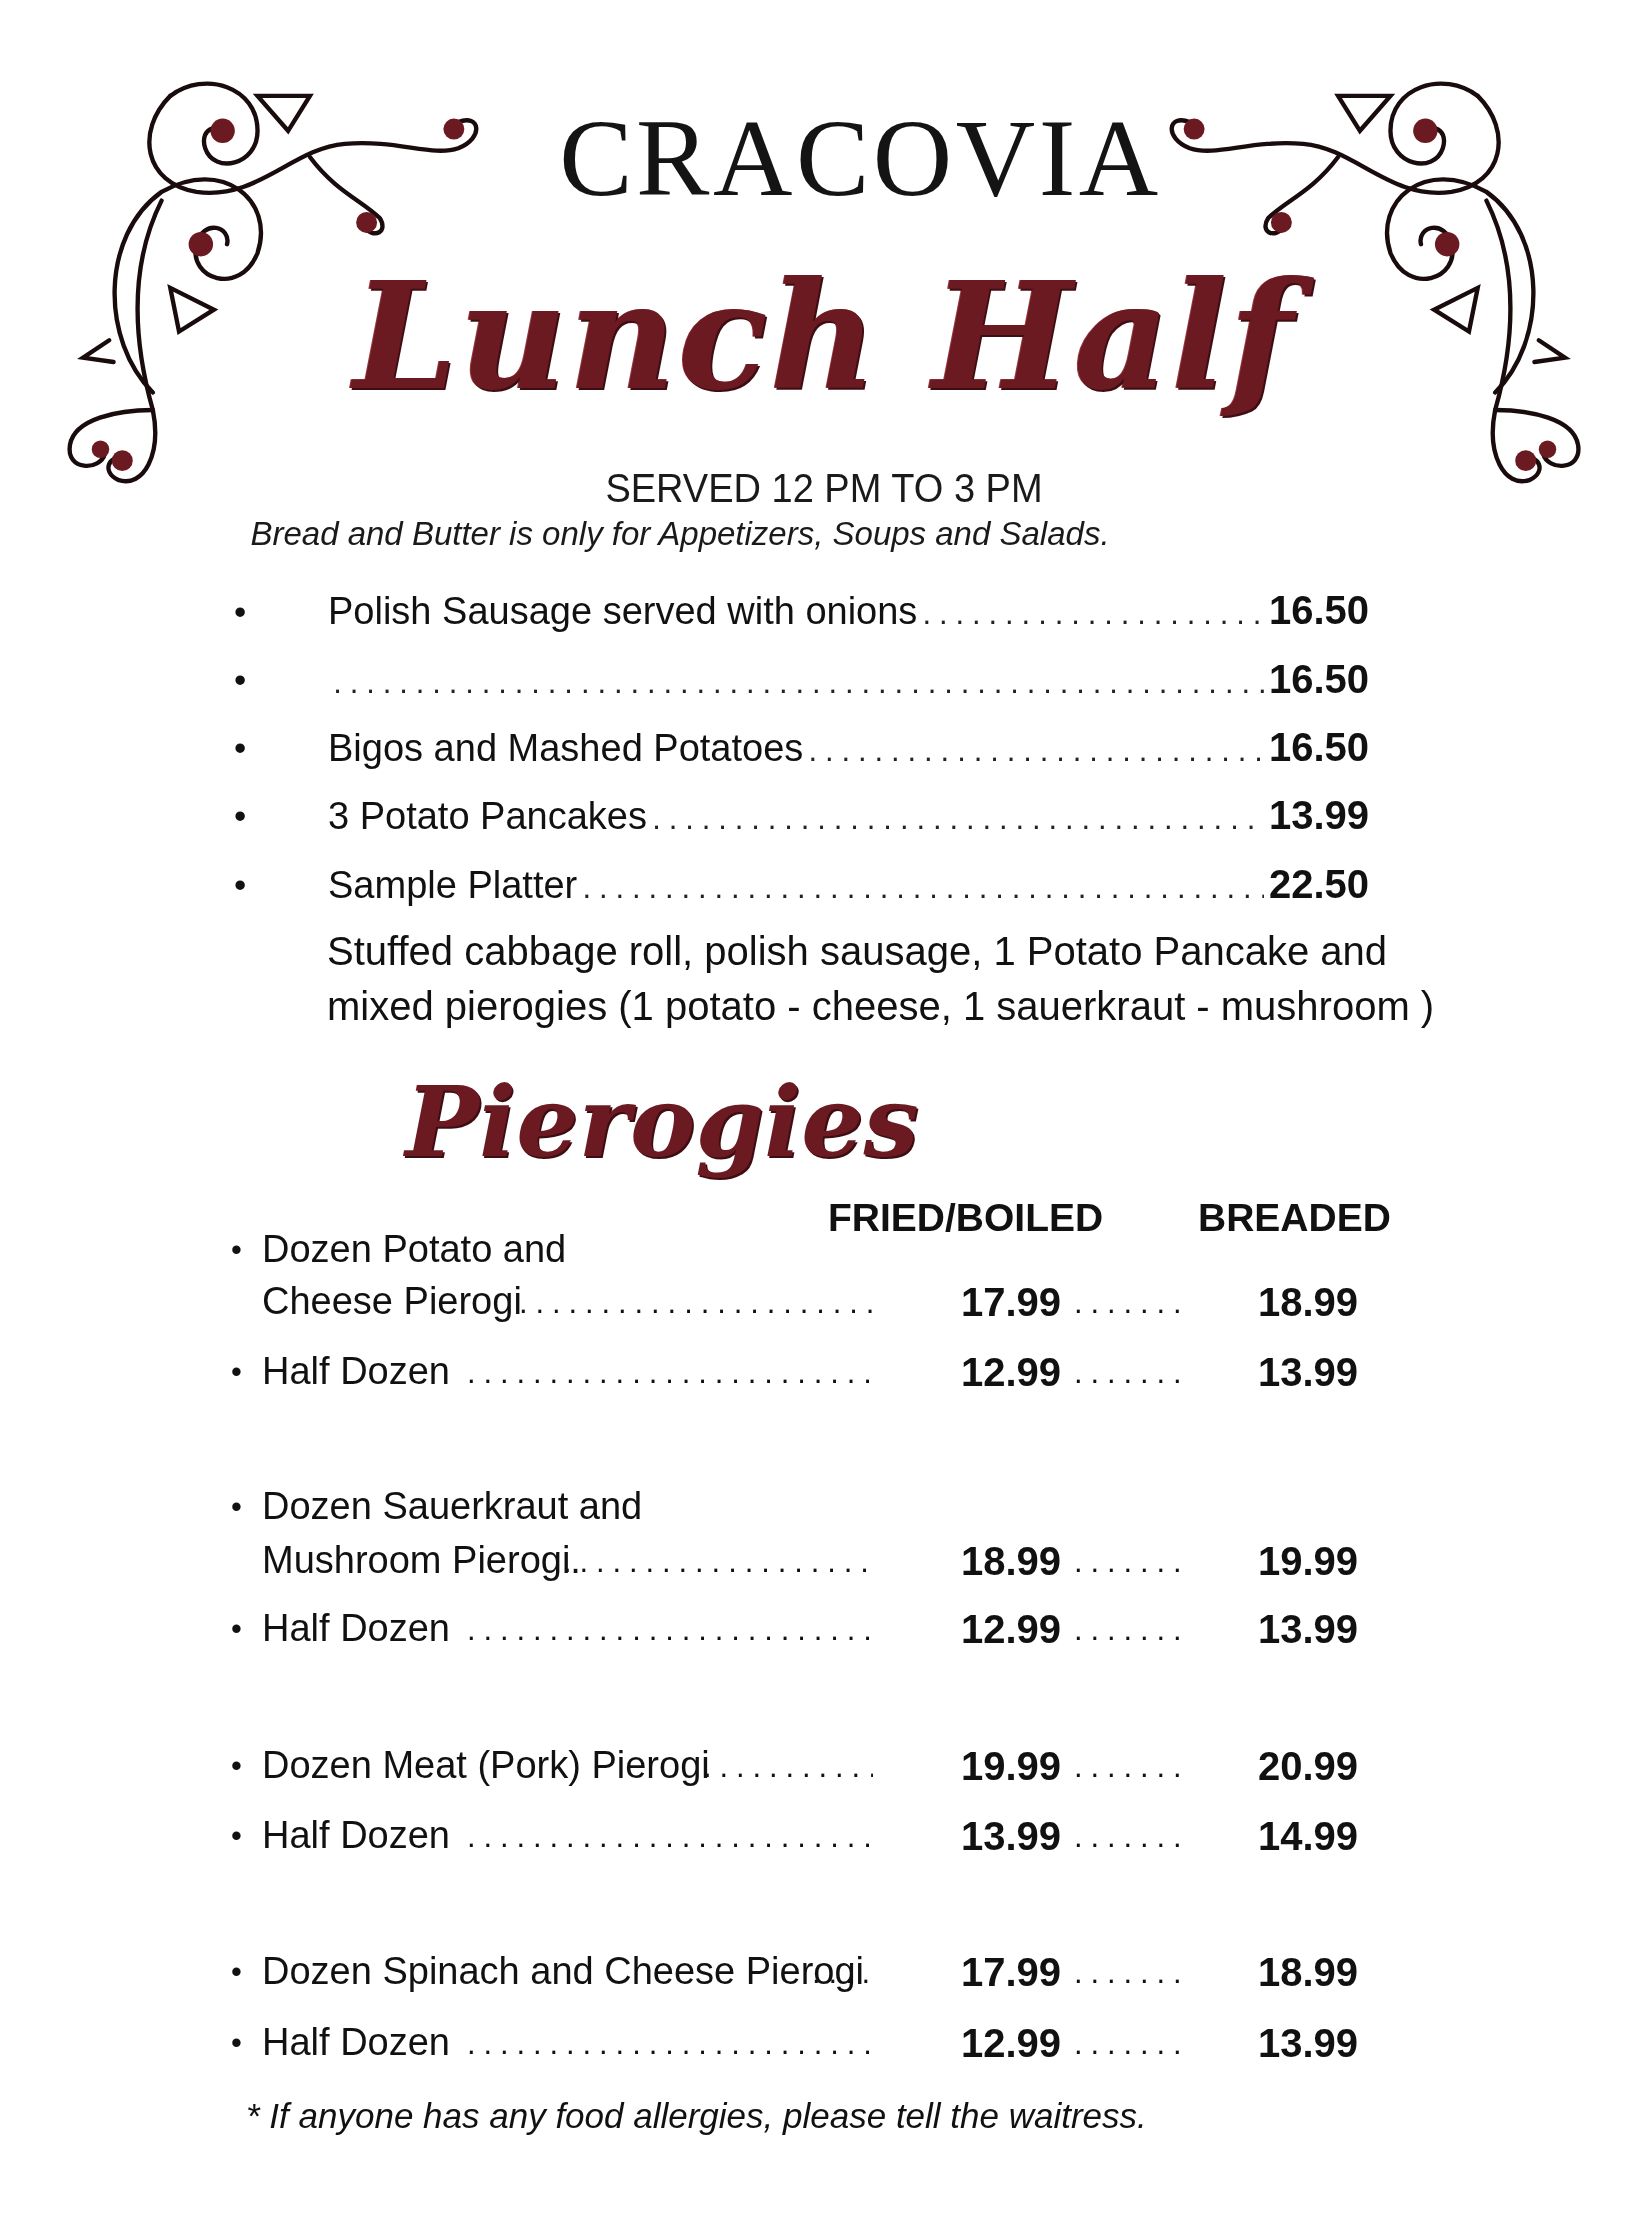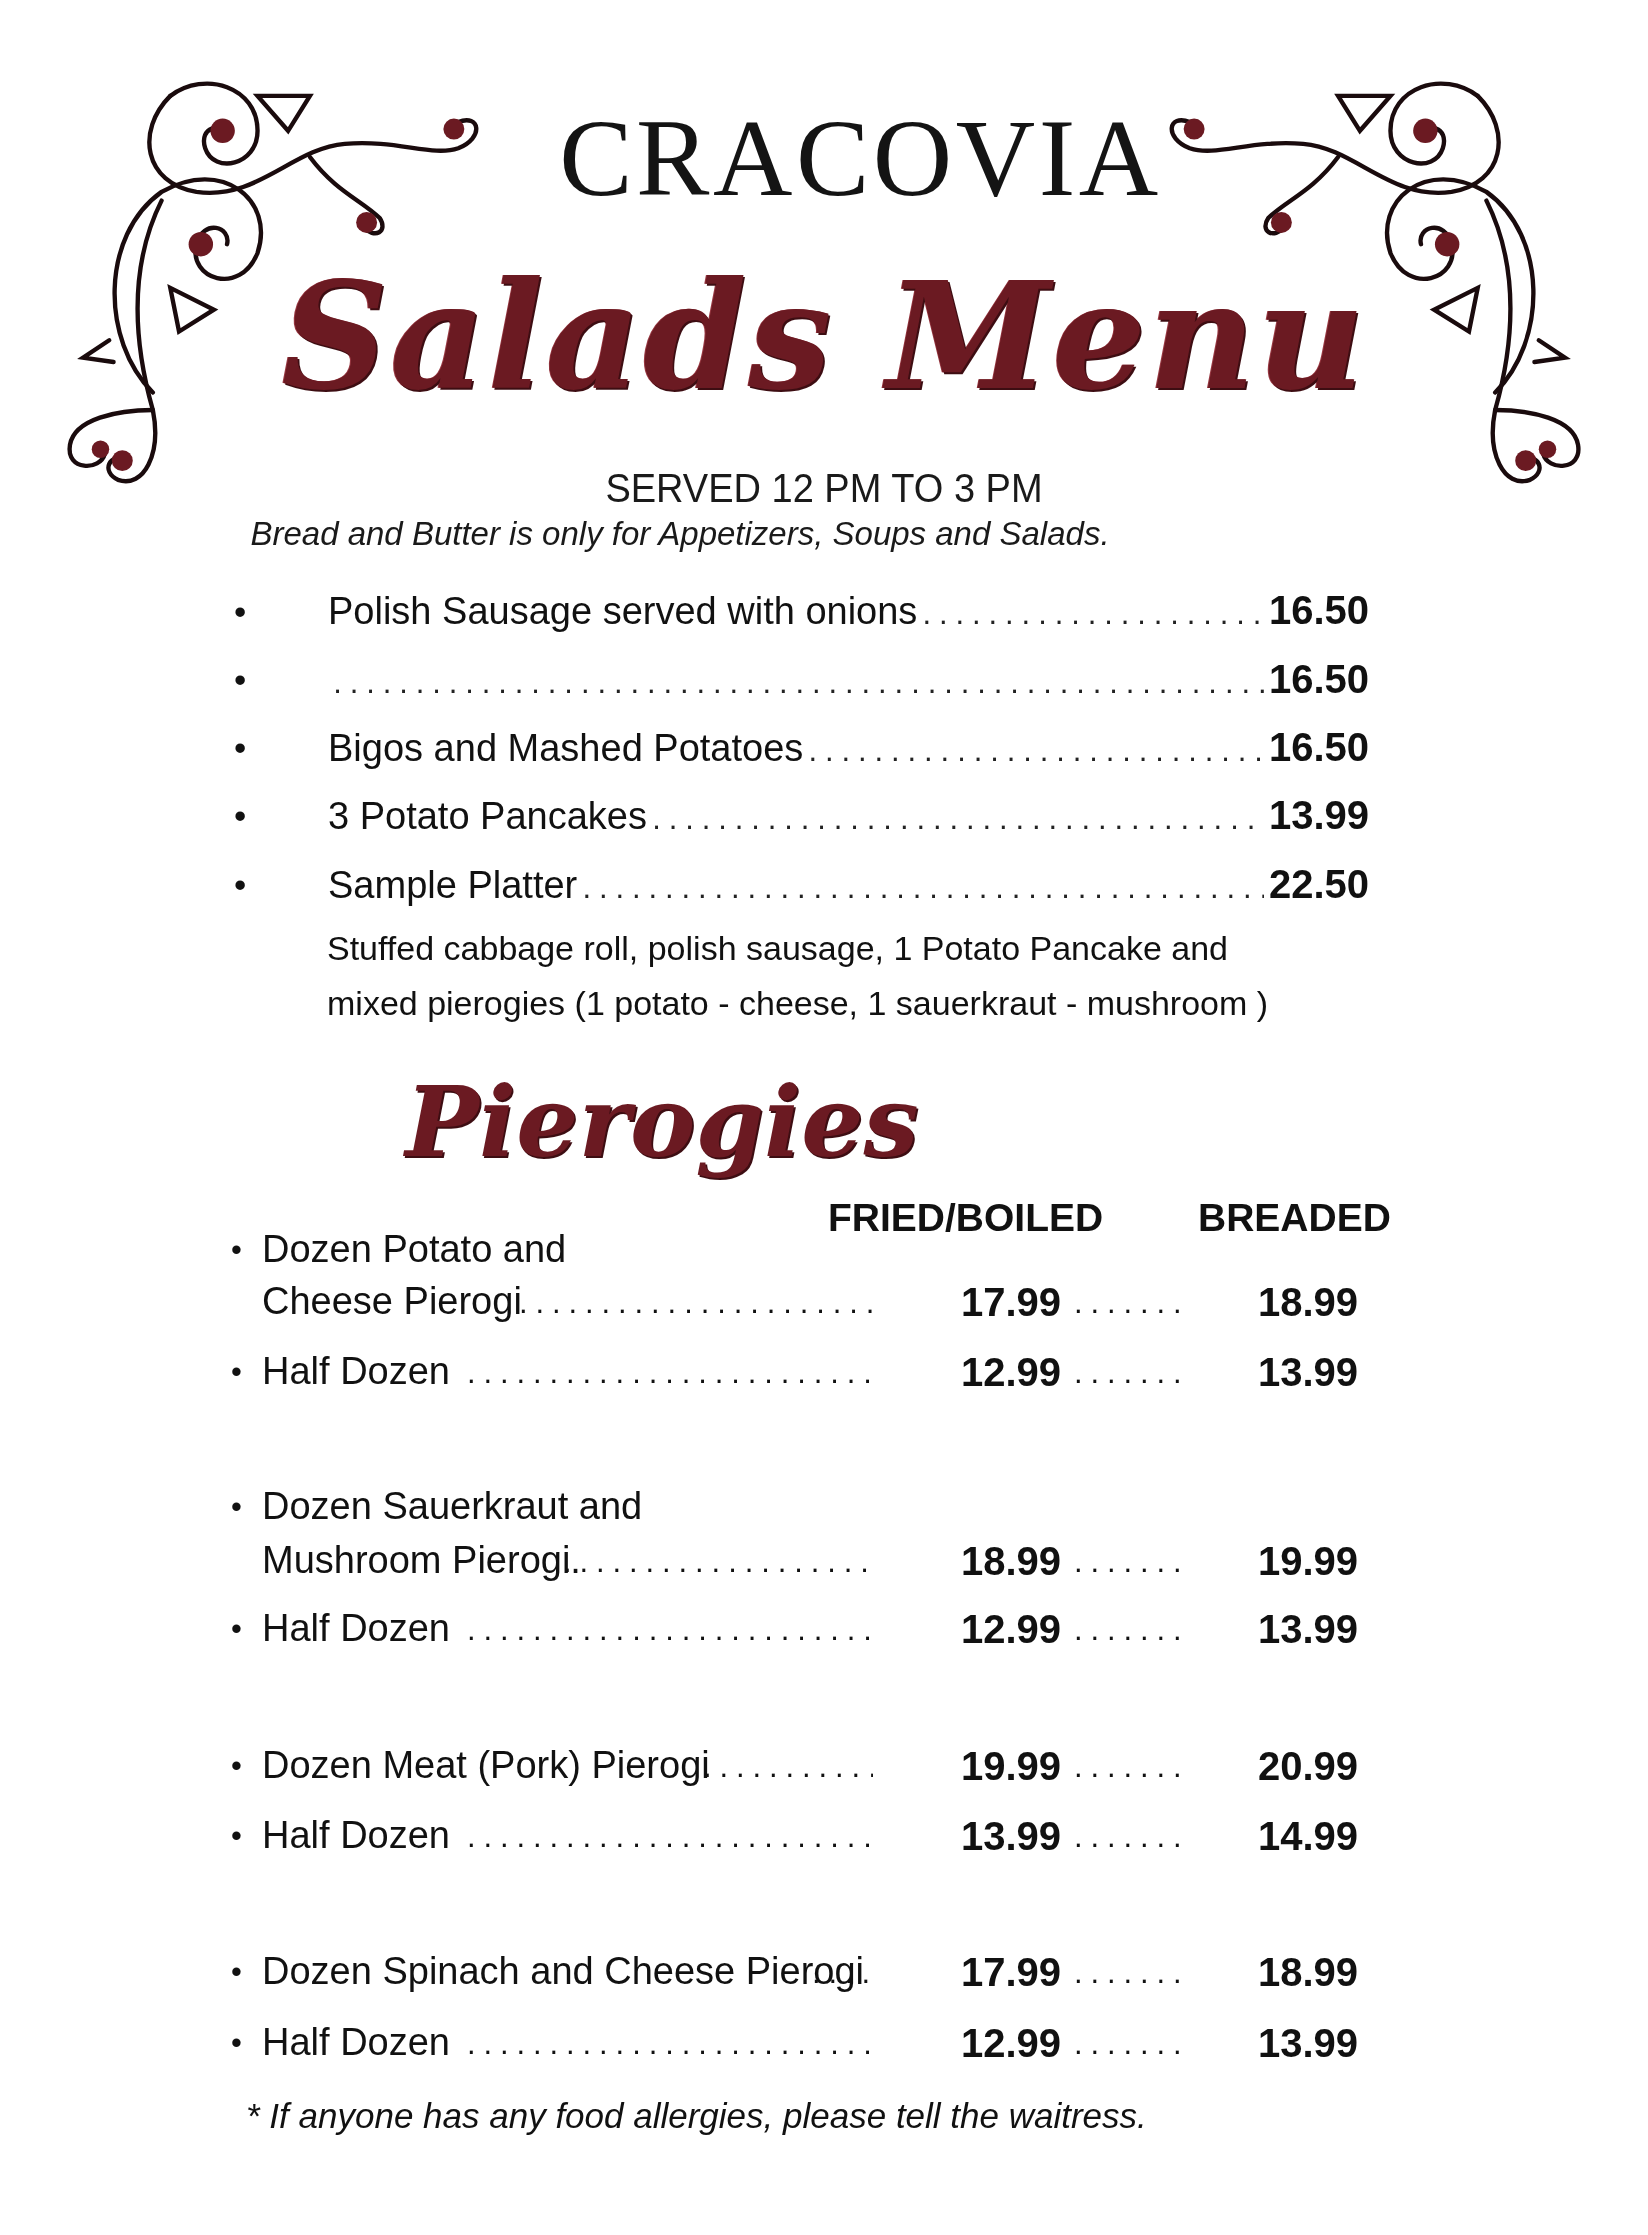--- a/index.html
+++ b/index.html
@@ -24,21 +24,21 @@
   }
   .note {
     left: 0; width: 1360px; top: 515px; text-align: center;
     font-family: "Liberation Sans", sans-serif; font-style: italic; font-size: 33px; color: #1a1a1a;
   }
   .row { position: absolute; display: flex; align-items: baseline; font-size: 38px; line-height: 1; }
   .bullet { position: absolute; font-size: 35px; line-height: 1; }
   .name { white-space: nowrap; transform-origin: left; }
   .dots { flex: 1; overflow: hidden; white-space: nowrap; letter-spacing: 7.9px; color: #222; font-size: 31px; margin: 0 5.2px; }
   .price { font-weight: bold; white-space: nowrap; font-size: 40px; }
-  .desc { position: absolute; font-size: 34px; white-space: nowrap; }
+  .desc { position: absolute; font-size: 40px; white-space: nowrap; }
   .section-title {
     left: 0; width: 1324px; top: 1073px; text-align: center;
     font-family: "DejaVu Serif", serif; font-style: italic; font-weight: bold;
     font-size: 98px; color: #6b1a22; line-height: 1;
     text-shadow: 1.7px 1.7px 0 #3d0d12;
   }
   .colhead { position: absolute; font-weight: bold; font-size: 39px; line-height: 1; }
   .prow { position: absolute; left: 231px; width: 1127px; height: 44px; font-size: 38px; line-height: 1; }
   .prow .pb { position: absolute; left: 0; top: 3.5px; font-size: 31px; }
   .prow .pn { position: absolute; left: 31px; top: 0; white-space: nowrap; }
@@ -90,21 +90,21 @@
     <circle cx="200" cy="80" r="14"></circle>
     <circle cx="175" cy="210" r="14"></circle>
     <circle cx="465" cy="78" r="12"></circle>
     <circle cx="365" cy="185" r="12"></circle>
     <circle cx="85" cy="458" r="12"></circle>
     <circle cx="60" cy="445" r="10"></circle>
   </g>
 </svg>
 
 <div class="abs brand">CRACOVIA</div>
-<div class="abs title">Salads Menu</div>
+<div class="abs title">Lunch Half</div>
 <div class="abs served">SERVED 12 PM TO 3 PM</div>
 <div class="abs note">Bread and Butter is only for Appetizers, Soups and Salads.</div>
 
 <div>
   <span class="bullet" style="left:234px;top:594px">•</span>
   <div class="row" style="left:328px;top:590px;width:1041px">
     <span class="name">Polish Sausage served with onions</span>
     <span class="dots">................................................................</span>
     <span class="price">16.50</span>
   </div>

